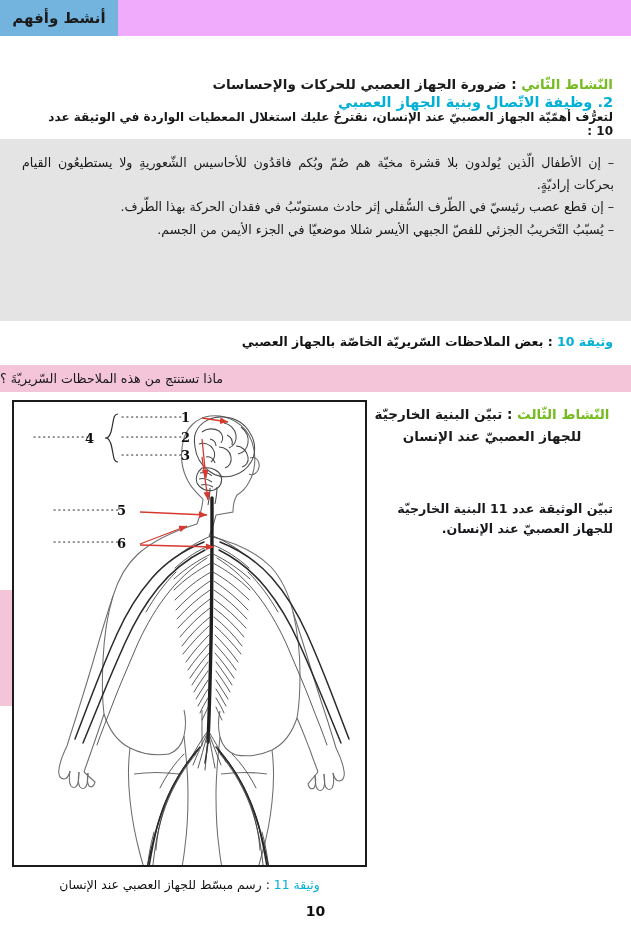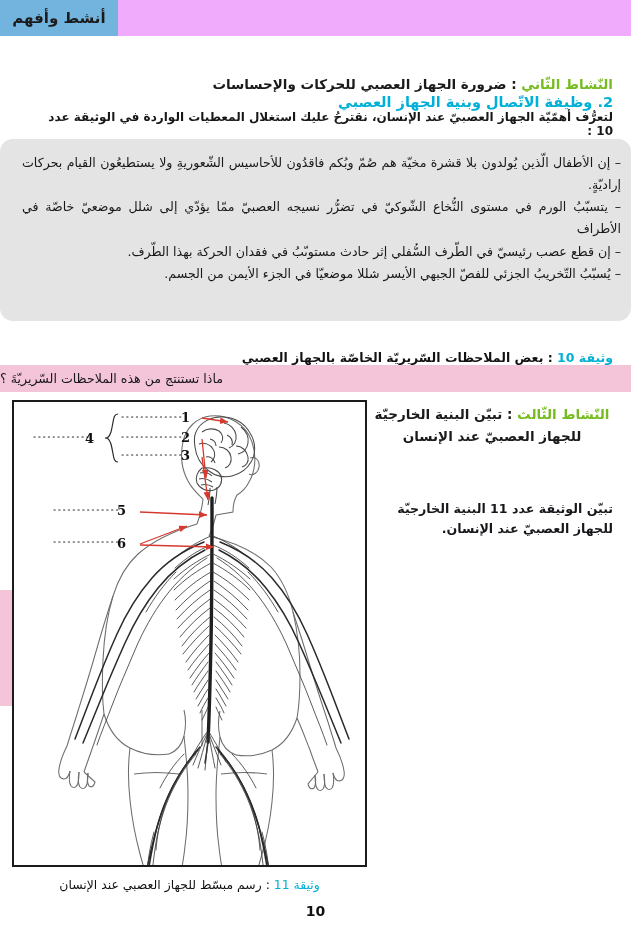--- a/index.html
+++ b/index.html
@@ -87,22 +87,21 @@
 
   
   .grey-box {
     position: absolute;
     top: 139px;
     left: 0;
     width: 631px;
     height: 182px;
     background: #e4e4e4;
     box-sizing: border-box;
-    padding: 13px 10px 8px 22px;
-    border-radius: 13px;
+    padding: 13px 17px 8px 22px;
   }
   .grey-box ul {
     list-style: none;
     margin: 0;
     padding: 0;
   }
   .grey-box li {
     font-size: 12.6px;
     line-height: 1.72;
     color: #17181a;
@@ -113,21 +112,20 @@
 
   
   .doc10-caption {
     position: absolute;
     top: 334px;
     right: 18px;
     font-size: 12.5px;
     font-weight: bold;
     color: #121212;
     white-space: nowrap;
-    margin-top: 16px;
   }
   .doc-word { color: #00b0d6; }
   .doc-num  { color: #00b0d6; }
 
   
   .pink-bar {
     position: absolute;
     top: 365px;
     left: 0;
     width: 631px;
@@ -241,21 +239,20 @@
 
 <div class="activity-line">
   <span class="activity-tag">النّشاط الثّاني</span><span class="activity-colon"> : </span><span>ضرورة الجهاز العصبي للحركات والإحساسات</span>
 </div>
 
 <div class="intro-line">لتعرُّف أهمّيّة الجهاز العصبيّ عند الإنسان، نقترحُ عليك استغلال المعطيات الواردة في الوثيقة عدد 10 :</div>
 
 <div class="grey-box">
   <ul>
     <li>– إن الأطفال الّذين يُولدون بلا قشرة مخيّة هم صُمّ وبُكم فاقدُون للأحاسيس الشّعوريةِ ولا يستطيعُون القيام بحركات إراديّةٍ.</li>
-    <li>– يتسبّبُ الورم في مستوى النُّخاع الشّوكيّ في تضرُّر نسيجه العصبيّ ممّا يؤدّي إلى شلل موضعيّ خاصّة في الأطراف</li>
     <li>– إن قطع عصب رئيسيّ في الطّرف السُّفلي إثر حادث مستوىّبُ في فقدان الحركة بهذا الطّرف.</li>
     <li>– يُسبّبُ التّخريبُ الجزئي للفصّ الجبهي الأيسر شللا موضعيّا في الجزء الأيمن من الجسم.</li>
   </ul>
 </div>
 
 <div class="doc10-caption">
   <span class="doc-word">وثيقة</span>
   <span class="doc-num">10</span><span> : </span><span>بعض الملاحظات السّريريّة الخاصّة بالجهاز العصبي</span>
 </div>
 

